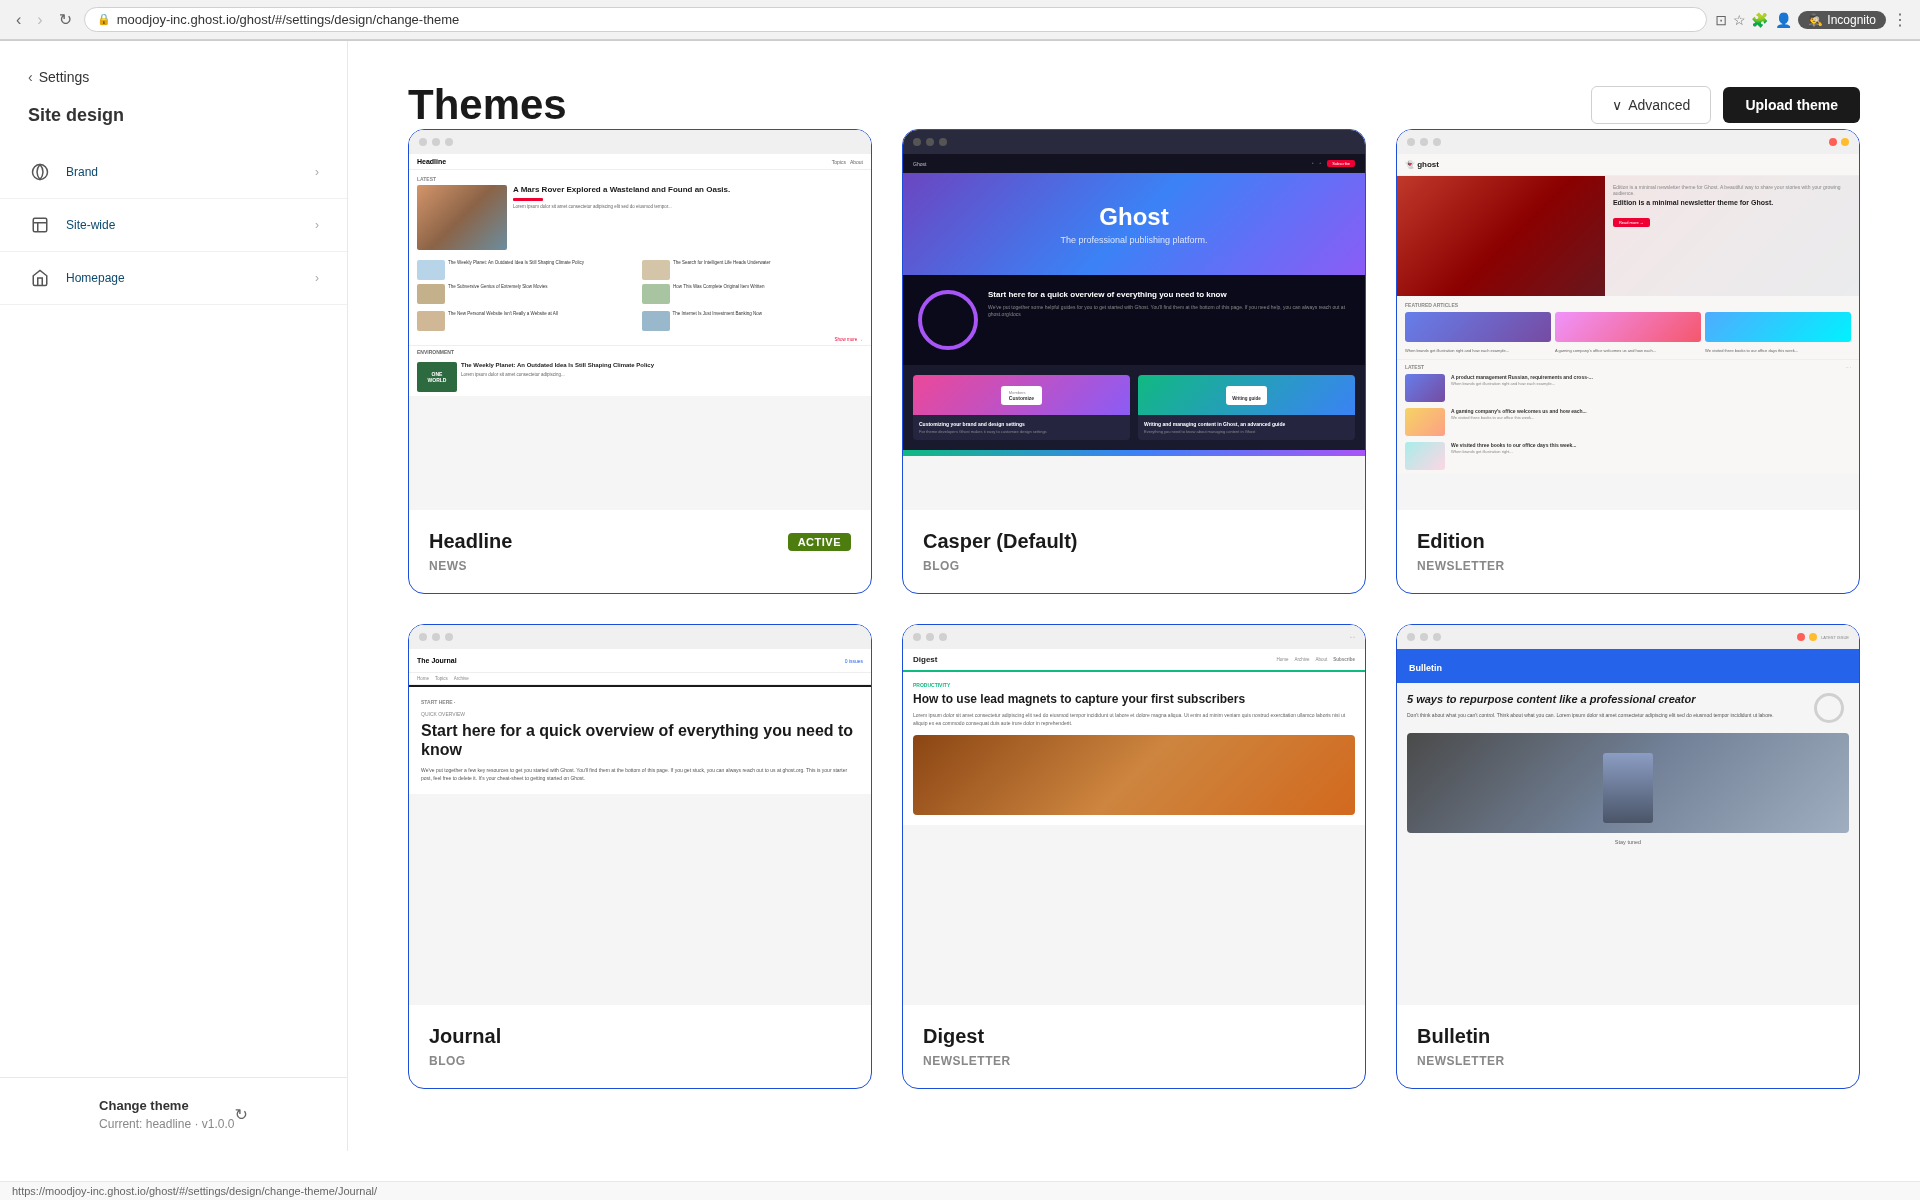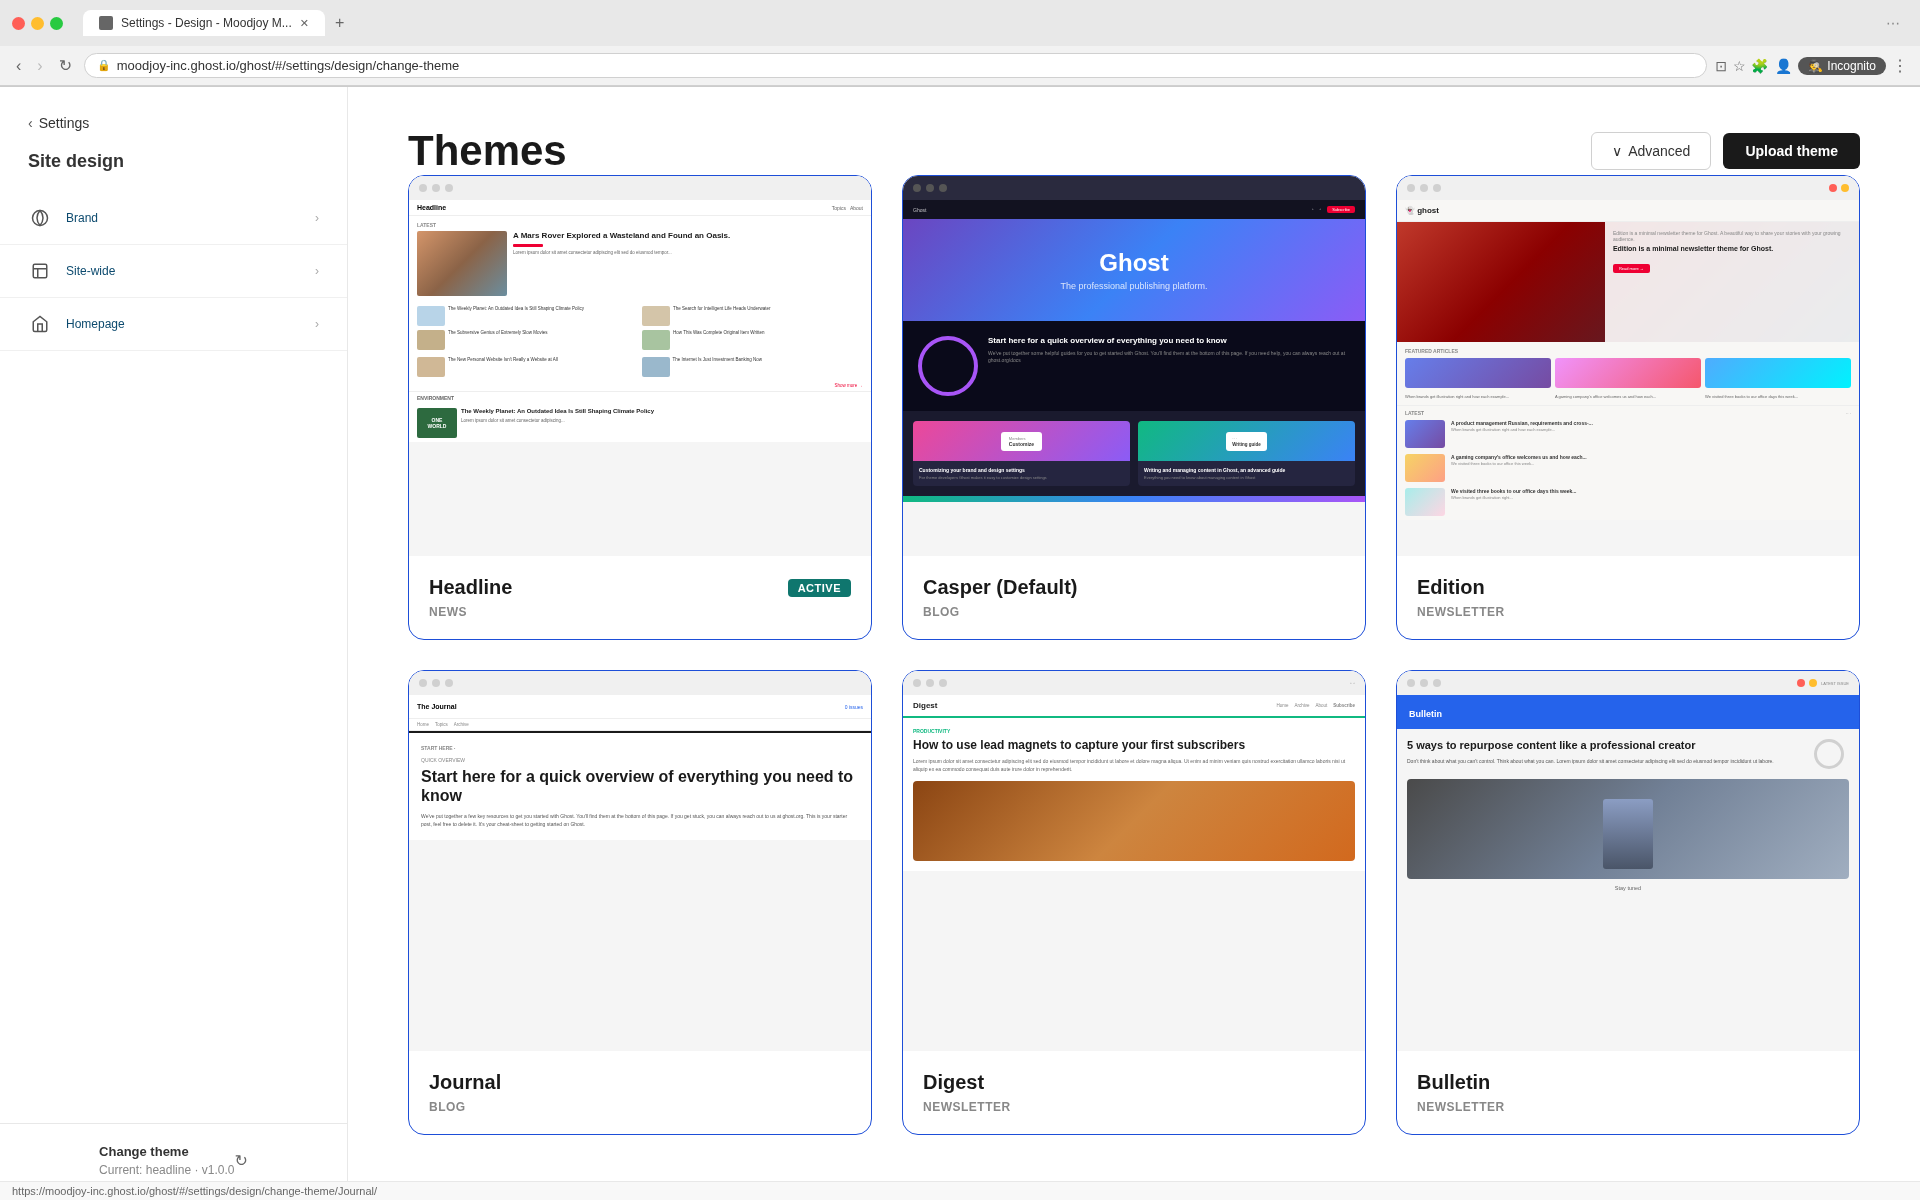--- a/index.html
+++ b/index.html
@@ -254,21 +254,21 @@
       align-items: center;
       justify-content: space-between;
       margin-bottom: 6px;
     }
     .theme-name {
       font-size: 20px;
       font-weight: 700;
       color: #1a1a1a;
     }
     .active-badge {
-      background: #0f766e;
+      background: #4d7c0f;
       color: #fff;
       font-size: 11px;
       font-weight: 700;
       padding: 3px 10px;
       border-radius: 4px;
       text-transform: uppercase;
       letter-spacing: 0.5px;
     }
     .theme-category {
       font-size: 12px;
@@ -369,45 +369,29 @@
     .digest-title { font-size: 12px; font-weight: 800; color: #1a1a1a; line-height: 1.2; margin-bottom: 6px; }
     .digest-text { font-size: 5px; color: #666; line-height: 1.5; }
     .digest-img { width: 100%; height: 80px; background: linear-gradient(135deg, #8B4513 0%, #CD853F 50%, #D2691E 100%); border-radius: 4px; margin-top: 8px; }
 
     
     .bulletin-preview { background: #f5f5f5; }
     .bulletin-header { background: #2563eb; padding: 8px 12px; }
     .bulletin-logo { font-size: 9px; font-weight: 800; color: #fff; }
     .bulletin-content { padding: 10px; display: flex; gap: 8px; }
     .bulletin-main { flex: 1; }
-    .bulletin-title { font-size: 11px; font-weight: 800; color: #1a1a1a; line-height: 1.2; margin-bottom: 6px; }
+    .bulletin-title { font-size: 11px; font-weight: 800; color: #1a1a1a; line-height: 1.2; margin-bottom: 6px; font-style: italic; }
     .bulletin-body { font-size: 5px; color: #555; line-height: 1.5; }
     .bulletin-sidebar { width: 40px; display: flex; align-items: center; justify-content: center; }
     .bulletin-ring { width: 30px; height: 30px; border-radius: 50%; border: 3px solid #d0d0d0; }
   </style>
 </head>
 <body>
 
 <div class="browser-chrome">
-  <div class="browser-titlebar">
-    <div class="traffic-lights">
-      <div class="traffic-light tl-red"></div>
-      <div class="traffic-light tl-yellow"></div>
-      <div class="traffic-light tl-green"></div>
-    </div>
-    <div class="tab-bar" style="flex:1; display:flex; align-items:center;">
-      <div class="tab">
-        <div class="tab-icon"></div>
-        <span>Settings - Design - Moodjoy M...</span>
-        <span class="tab-close">✕</span>
-      </div>
-      <div class="tab-new">+</div>
-    </div>
-    <div style="margin-left:auto; color:#888; font-size:14px; padding-right:8px;">⋯</div>
-  </div>
   <div class="browser-nav">
     <button class="nav-btn">‹</button>
     <button class="nav-btn" disabled="">›</button>
     <button class="nav-btn">↻</button>
     <div class="address-bar">
       <span class="lock">🔒</span>
       <span>moodjoy-inc.ghost.io/ghost/#/settings/design/change-theme</span>
     </div>
     <div class="nav-extras">
       <span style="font-size:14px; color:#666;">⊡</span>

